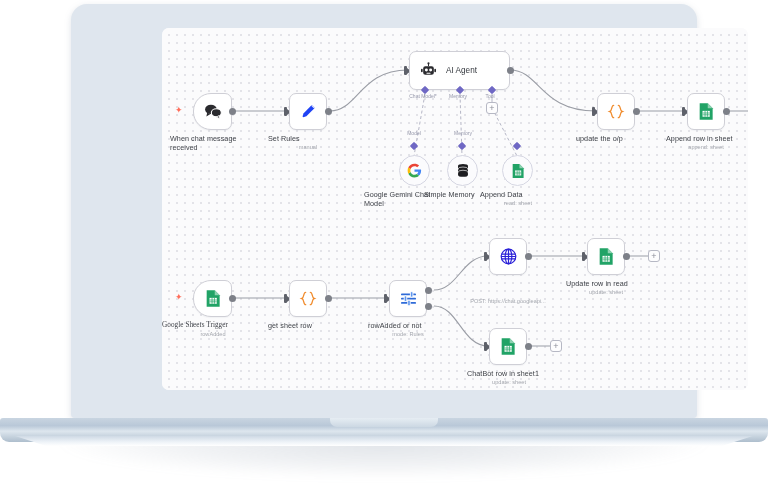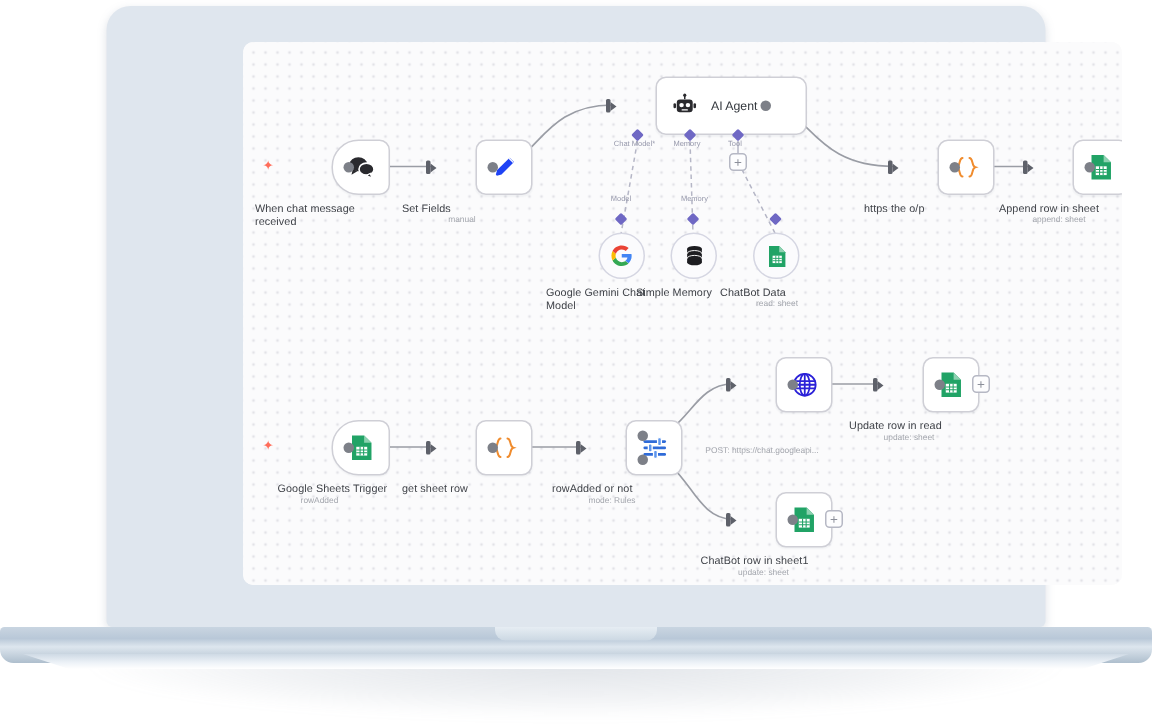--- a/index.html
+++ b/index.html
@@ -107,21 +107,20 @@
   .node {
     position: absolute;
     box-sizing: border-box;
     background: #ffffff;
     border: 1px solid #cfcfd6;
     border-radius: 7px;
     display: flex;
     align-items: center;
     justify-content: center;
     box-shadow: 0 1px 1px rgba(60,70,90,0.05);
-    margin-left: 28px;
   }
   .node.trigger {
     border-radius: 18px 7px 7px 18px;
   }
   .node.agent {
     justify-content: flex-start;
     padding-left: 10px;
     gap: 9px;
   }
   .node-title {
@@ -293,21 +292,21 @@
 received</div>
 
         <div class="port-in" style="left:122px; top:79px;"></div>
         <div class="node" style="left:127px; top:65px; width:38px; height:37px;">
           <svg class="ico" width="19" height="19" viewBox="0 0 24 24">
             <path d="M4.5 18.2 L5.6 14.4 L16.1 3.9 L19.8 7.6 L9.3 18.1 L5.4 19.2 Z" fill="#1f43f5"></path>
             <path d="M15.6 4.4 L19.3 8.1" stroke="#ffffff" stroke-width="1.1"></path>
           </svg>
         </div>
         <div class="port" style="left:163px; top:80px;"></div>
-        <div class="node-title" style="left:106px; top:106px; width:80px;">Set Fields</div>
+        <div class="node-title" style="left:106px; top:106px; width:80px;">Set Rules</div>
         <div class="node-sub" style="left:106px; top:115px; width:80px;">manual</div>
 
         <div class="port-in" style="left:242px; top:38px;"></div>
         <div class="node agent" style="left:247px; top:23px; width:101px; height:39px;">
           <svg class="ico" width="17" height="17" viewBox="0 0 24 24">
             <rect x="4.5" y="6" width="15" height="12" rx="3" fill="#2a2a2e"></rect>
             <circle cx="9" cy="11.4" r="2.1" fill="#ffffff"></circle>
             <circle cx="15" cy="11.4" r="2.1" fill="#ffffff"></circle>
             <rect x="9" y="15.2" width="6" height="1.3" rx="0.6" fill="#ffffff"></rect>
             <rect x="11.3" y="2.3" width="1.4" height="3.5" fill="#2a2a2e"></rect>
@@ -361,34 +360,34 @@
         <div class="subnode" style="left:340px; top:127px;">
           <svg class="ico" width="14" height="16" viewBox="0 0 20 24">
             <path d="M2 1.6 h10.2 L18.4 7.8 V22.4 H2 Z" fill="#21a366"></path>
             <path d="M12.2 1.6 L18.4 7.8 H12.2 Z" fill="#8ed1b1"></path>
             <rect x="5.6" y="11.2" width="9.2" height="7.4" fill="#ffffff"></rect>
             <g stroke="#21a366" stroke-width="0.9">
               <path d="M5.6 13.9 H14.8 M5.6 16.2 H14.8 M8.8 11.2 V18.6 M11.8 11.2 V18.6"></path>
             </g>
           </svg>
         </div>
-        <div class="node-title" style="left:318px; top:162px; width:76px;">ChatBot Data</div>
+        <div class="node-title" style="left:318px; top:162px; width:76px;">Append Data</div>
         <div class="node-sub" style="left:318px; top:171px; width:76px;">read: sheet</div>
 
         <div class="port-in" style="left:430px; top:79px;"></div>
         <div class="node" style="left:435px; top:65px; width:38px; height:37px;">
           <svg class="ico" width="20" height="17" viewBox="0 0 26 22">
             <g fill="none" stroke="#f08c2e" stroke-width="1.7" stroke-linecap="round">
               <path d="M10 3 C6.6 3, 8.4 10, 5 11 C8.4 12, 6.6 19, 10 19"></path>
               <path d="M16 3 C19.4 3, 17.6 10, 21 11 C17.6 12, 19.4 19, 16 19"></path>
             </g>
           </svg>
         </div>
         <div class="port" style="left:471px; top:80px;"></div>
-        <div class="node-title" style="left:414px; top:106px; width:80px;">https the o/p</div>
+        <div class="node-title" style="left:414px; top:106px; width:80px;">update the o/p</div>
 
         <div class="port-in" style="left:520px; top:79px;"></div>
         <div class="node" style="left:525px; top:65px; width:38px; height:37px;">
           <svg class="ico" width="16" height="19" viewBox="0 0 20 24">
             <path d="M2 1.6 h10.2 L18.4 7.8 V22.4 H2 Z" fill="#21a366"></path>
             <path d="M12.2 1.6 L18.4 7.8 H12.2 Z" fill="#8ed1b1"></path>
             <rect x="5.6" y="11.2" width="9.2" height="7.4" fill="#ffffff"></rect>
             <g stroke="#21a366" stroke-width="0.9">
               <path d="M5.6 13.9 H14.8 M5.6 16.2 H14.8 M8.8 11.2 V18.6 M11.8 11.2 V18.6"></path>
             </g>
@@ -404,21 +403,21 @@
           <svg class="ico" width="16" height="19" viewBox="0 0 20 24">
             <path d="M2 1.6 h10.2 L18.4 7.8 V22.4 H2 Z" fill="#21a366"></path>
             <path d="M12.2 1.6 L18.4 7.8 H12.2 Z" fill="#8ed1b1"></path>
             <rect x="5.6" y="11.2" width="9.2" height="7.4" fill="#ffffff"></rect>
             <g stroke="#21a366" stroke-width="0.9">
               <path d="M5.6 13.9 H14.8 M5.6 16.2 H14.8 M8.8 11.2 V18.6 M11.8 11.2 V18.6"></path>
             </g>
           </svg>
         </div>
         <div class="port" style="left:67px; top:267px;"></div>
-        <div class="node-title" style="left:23px; top:293px; width:86px;">Google Sheets Trigger</div>
+        <div class="node-title" style="left:0; top:293px; width:86px;font-family:Liberation Serif, serif;">Google Sheets Trigger</div>
         <div class="node-sub" style="left:8px; top:302px; width:86px;">rowAdded</div>
 
         <div class="port-in" style="left:122px; top:266px;"></div>
         <div class="node" style="left:127px; top:252px; width:38px; height:37px;">
           <svg class="ico" width="20" height="17" viewBox="0 0 26 22">
             <g fill="none" stroke="#f08c2e" stroke-width="1.7" stroke-linecap="round">
               <path d="M10 3 C6.6 3, 8.4 10, 5 11 C8.4 12, 6.6 19, 10 19"></path>
               <path d="M16 3 C19.4 3, 17.6 10, 21 11 C17.6 12, 19.4 19, 16 19"></path>
             </g>
           </svg>

